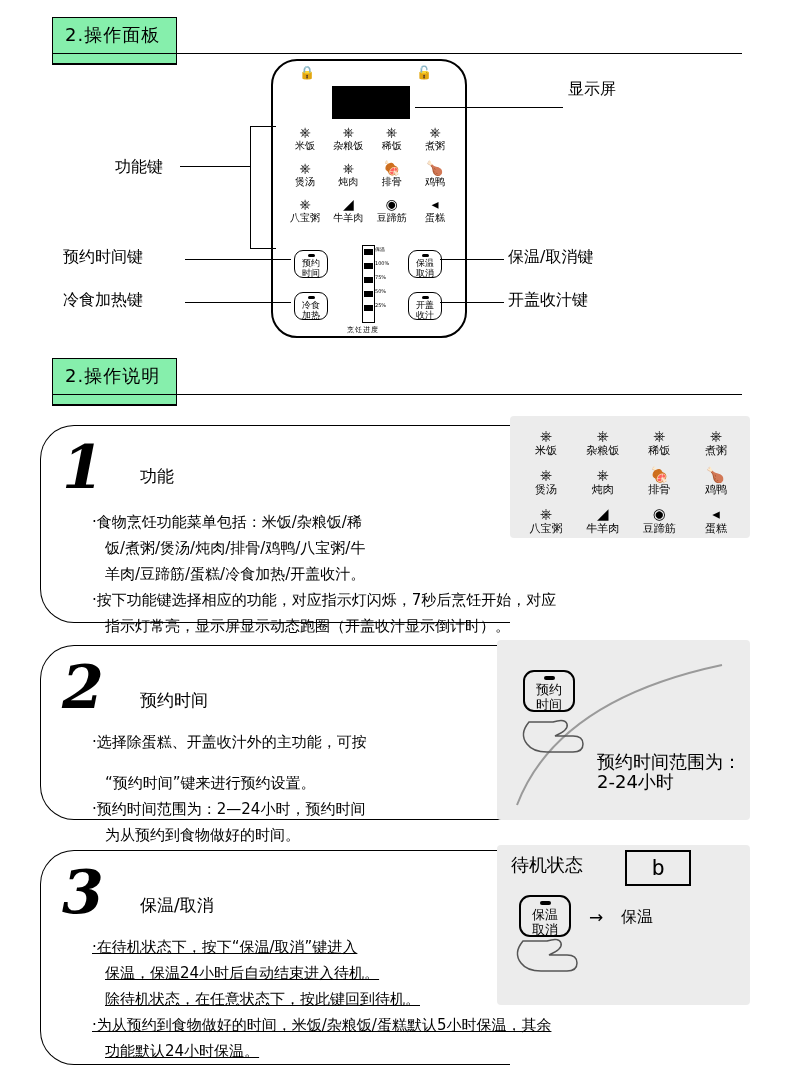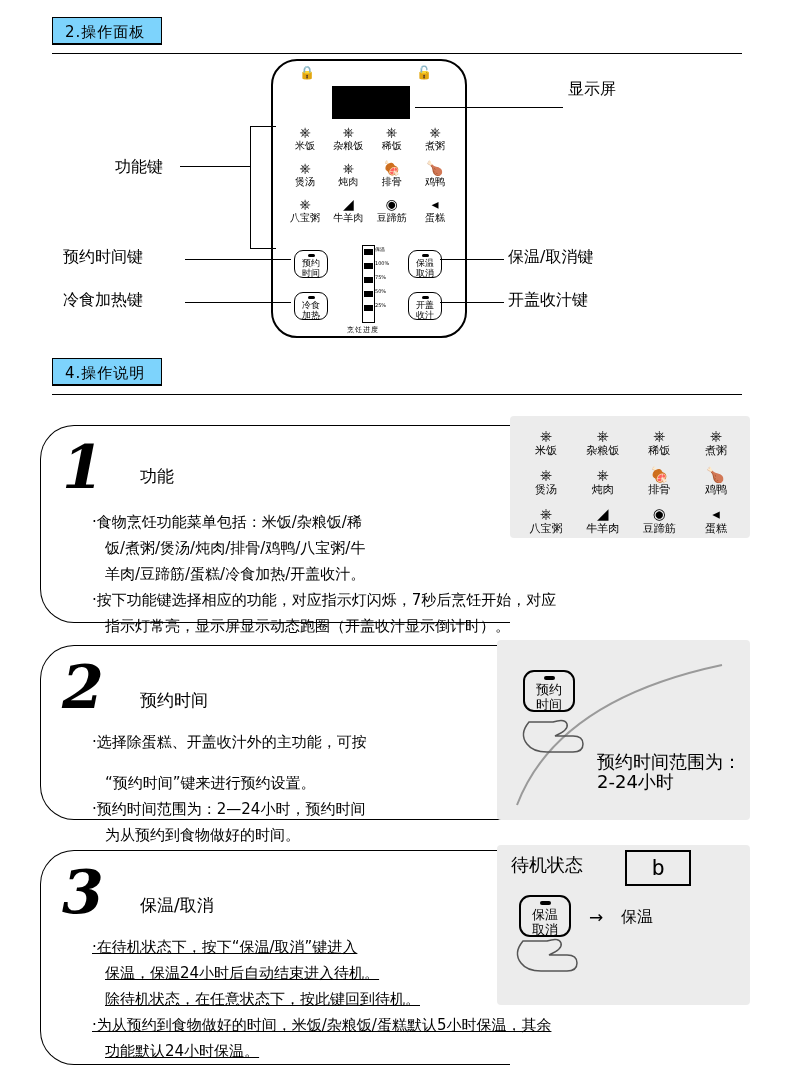--- a/index.html
+++ b/index.html
@@ -11,23 +11,23 @@
     position:relative;
     overflow:hidden;
   }
   .page{position:relative;width:790px;height:1075px;}
 
   
   .sec-head{
     position:absolute;
     border:1px solid #000;
     border-bottom:2px solid #000;
-    background:#7dd3fc;
-    font-size:15px;
-    padding:5px 16px 1px 12px;
+    background:#86efac;
+    font-size:18px;
+    padding:5px 16px 16px 12px;
     letter-spacing:1px;
   }
   .sec-head.s2{left:52px;top:17px;}
   .sec-head.s3{left:52px;top:358px;}
 
   
   .panel{
     position:absolute;left:271px;top:59px;width:192px;height:275px;
     border:2px solid #000;border-radius:26px;background:#fff;
   }
@@ -223,21 +223,21 @@
 
   <div class="lbl" style="left:63px;top:290px;">冷食加热键</div>
   <div class="ln h" style="left:185px;top:302px;width:106px;"></div>
 
   <div class="lbl" style="left:508px;top:247px;">保温/取消键</div>
   <div class="ln h" style="left:440px;top:259px;width:64px;"></div>
 
   <div class="lbl" style="left:508px;top:290px;">开盖收汁键</div>
   <div class="ln h" style="left:440px;top:302px;width:64px;"></div>
 
-  <div class="sec-head s3">4.操作说明</div>
+  <div class="sec-head s3">2.操作说明</div>
   <div class="ln h" style="left:52px;top:394px;width:690px;"></div>
 
   <div class="blk" style="top:425px;">
     <div class="round" style="height:198px;"></div>
     <div class="num" style="left:22px;top:12px;">1</div>
     <div class="btitle" style="left:100px;top:40px;">功能</div>
     <div class="btxt" style="left:52px;top:85px;width:690px;">
       <p>·食物烹饪功能菜单包括：米饭/杂粮饭/稀</p>
       <p style="text-indent:0;padding-left:13px;">饭/煮粥/煲汤/炖肉/排骨/鸡鸭/八宝粥/牛</p>
       <p style="text-indent:0;padding-left:13px;">羊肉/豆蹄筋/蛋糕/冷食加热/开盖收汁。</p>

